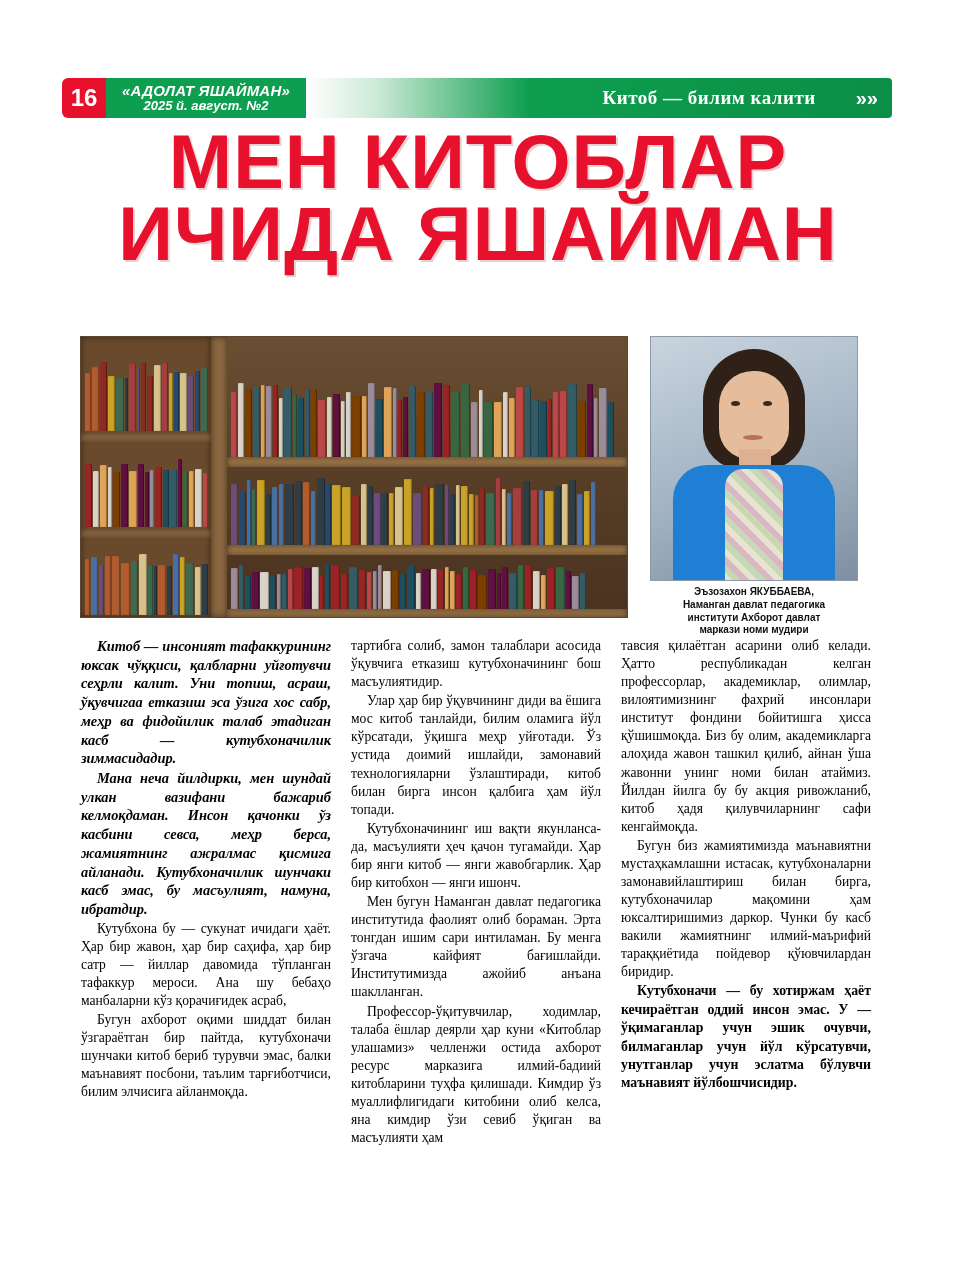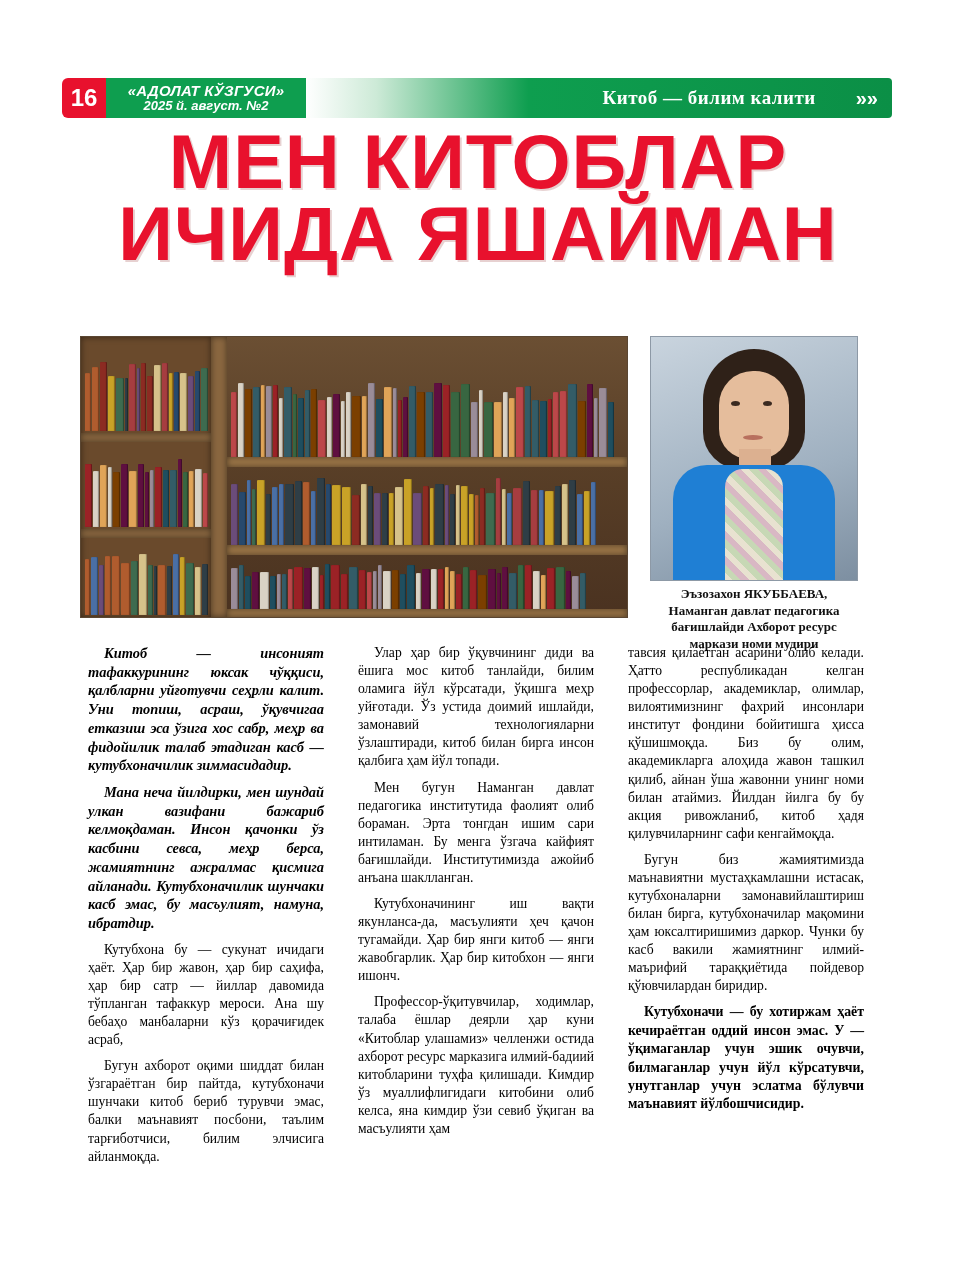--- a/index.html
+++ b/index.html
@@ -172,23 +172,23 @@
     position: absolute; left: 74px; top: 132px; width: 58px; height: 112px;
     background: repeating-linear-gradient(45deg,#e8e2d0 0 6px,#c7d8b5 6px 12px,#d9b8c4 12px 18px);
     border-radius: 18px 18px 0 0;
   }
   .caption {
     position: absolute;
     left: 636px;
     top: 586px;
     width: 236px;
     text-align: center;
-    font-family: Liberation Serif, serif;
-    font-weight: bold;
-    font-size: 13px;
+    font-family: Liberation Sans, sans-serif;
+    font-weight: bold;
+    font-size: 10px;
     line-height: 1.28;
     color: #111;
   }
 
   
   .cols {
     position: absolute;
     left: 80px;
     top: 636px;
     width: 792px;
@@ -196,40 +196,40 @@
     display: flex;
     gap: 18px;
   }
   .col {
     width: 252px;
     font-size: 13.6px;
     line-height: 1.33;
     text-align: justify;
     color: #000;
   }
-  .col p { margin: 8px; text-indent: 16px; }
+  .col p { margin: 1px; text-indent: 16px; }
   .col p.lead {
     font-weight: bold;
     font-style: italic;
     font-size: 14.4px;
     line-height: 1.3;
   }
   .col p.tail {
     font-weight: bold;
     font-size: 13.8px;
   }
   .col p.nofirst { text-indent: 0; }
 </style>
 </head>
 <body>
 
 <div class="header">
   <div class="page-badge">16</div>
   <div class="masthead">
-    <div class="mh-1">«АДОЛАТ КЎЗГУСИ»</div>
+    <div class="mh-1">«АДОЛАТ ЯШАЙМАН»</div>
     <div class="mh-2">2025 й. август. №2</div>
   </div>
   <div class="header-strip">
     <span class="rubric">Китоб — билим калити</span>
     <span class="chevrons">»»</span>
   </div>
 </div>
 
 <div class="headline">
   <span class="l1">МЕН КИТОБЛАР</span>
@@ -473,35 +473,36 @@
   <div class="pt-eye" style="left:112px;top:64px;"></div>
   <div class="pt-mouth"></div>
   <div class="pt-neck"></div>
   <div class="pt-body"></div>
   <div class="pt-blouse"></div>
 </div>
 
 <div class="caption">
   <div>Эъзозахон ЯКУББАЕВА,</div>
   <div>Наманган давлат педагогика</div>
-  <div>бағишлайди Ахборот ресурс</div>
+  <div>институти Ахборот давлат</div>
   <div>маркази номи мудири</div>
 </div>
 
 <div class="cols">
   <div class="col">
     <p class="lead">Китоб — инсоният тафаккурининг юксак чўққиси, қалбларни уйғотувчи сеҳрли калит. Уни топиш, асраш, ўқувчигаа етказиш эса ўзига хос сабр, меҳр ва фидойилик талаб этадиган касб — кутубхоначилик зиммасидадир.</p>
     <p class="lead">Мана неча йилдирки, мен шундай улкан вазифани бажариб келмоқдаман. Инсон қачонки ўз касбини севса, меҳр берса, жамиятнинг ажралмас қисмига айланади. Кутубхоначилик шунчаки касб эмас, бу масъулият, намуна, ибратдир.</p>
     <p>Кутубхона бу — сукунат ичидаги ҳаёт. Ҳар бир жавон, ҳар бир саҳифа, ҳар бир сатр — йиллар давомида тўпланган тафаккур мероси. Ана шу бебаҳо манбаларни кўз қорачиғидек асраб,</p>
     <p>Бугун ахборот оқими шиддат билан ўзгараётган бир пайтда, кутубхоначи шунчаки китоб бериб турувчи эмас, балки маънавият посбони, таълим тарғиботчиси, билим элчисига айланмоқда.</p>
   </div>
   <div class="col">
+    <p class="nofirst">тартибга солиб, замон талаблари асосида ўқувчига етказиш кутубхоначининг бош масъулиятидир.</p>
     <p>Улар ҳар бир ўқувчининг диди ва ёшига мос китоб танлайди, билим оламига йўл кўрсатади, ўқишга меҳр уйғотади. Ўз устида доимий ишлайди, замонавий технологияларни ўзлаштиради, китоб билан бирга инсон қалбига ҳам йўл топади.</p>
+    <p>Кутубхоначининг иш вақти якунланса-да, масъулияти ҳеч қачон тугамайди. Ҳар бир янги китоб — янги жавобгарлик. Ҳар бир китобхон — янги ишонч.</p>
     <p>Мен бугун Наманган давлат педагогика институтида фаолият олиб бораман. Эрта тонгдан ишим сари интиламан. Бу менга ўзгача кайфият бағишлайди. Институтимизда ажойиб анъана шаклланган.</p>
-    <p>Кутубхоначининг иш вақти якунланса-да, масъулияти ҳеч қачон тугамайди. Ҳар бир янги китоб — янги жавобгарлик. Ҳар бир китобхон — янги ишонч.</p>
     <p>Профессор-ўқитувчилар, ходимлар, талаба ёшлар деярли ҳар куни «Китоблар улашамиз» челленжи остида ахборот ресурс марказига илмий-бадиий китобларини туҳфа қилишади. Кимдир ўз муаллифлигидаги китобини олиб келса, яна кимдир ўзи севиб ўқиган ва масъулияти ҳам</p>
   </div>
   <div class="col">
     <p class="nofirst">тавсия қилаётган асарини олиб келади. Ҳатто республикадан келган профессорлар, академиклар, олимлар, вилоятимизнинг фахрий инсонлари институт фондини бойитишга ҳисса қўшишмоқда. Биз бу олим, академикларга алоҳида жавон ташкил қилиб, айнан ўша жавонни унинг номи билан атаймиз. Йилдан йилга бу бу акция ривожланиб, китоб ҳадя қилувчиларнинг сафи кенгаймоқда.</p>
     <p>Бугун биз жамиятимизда маънавиятни мустаҳкамлашни истасак, кутубхоналарни замонавийлаштириш билан бирга, кутубхоначилар мақомини ҳам юксалтиришимиз даркор. Чунки бу касб вакили жамиятнинг илмий-маърифий тараққиётида пойдевор қўювчилардан биридир.</p>
     <p class="tail">Кутубхоначи — бу хотиржам ҳаёт кечираётган оддий инсон эмас. У — ўқимаганлар учун эшик очувчи, билмаганлар учун йўл кўрсатувчи, унутганлар учун эслатма бўлувчи маънавият йўлбошчисидир.</p>
   </div>
 </div>
 
 </body></html>

